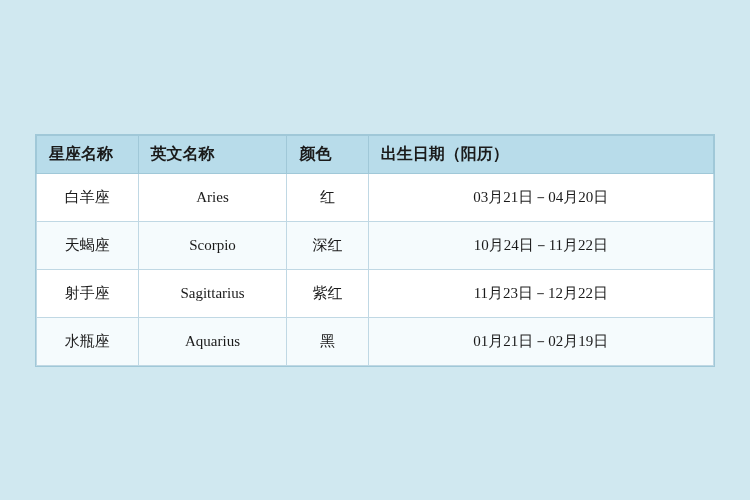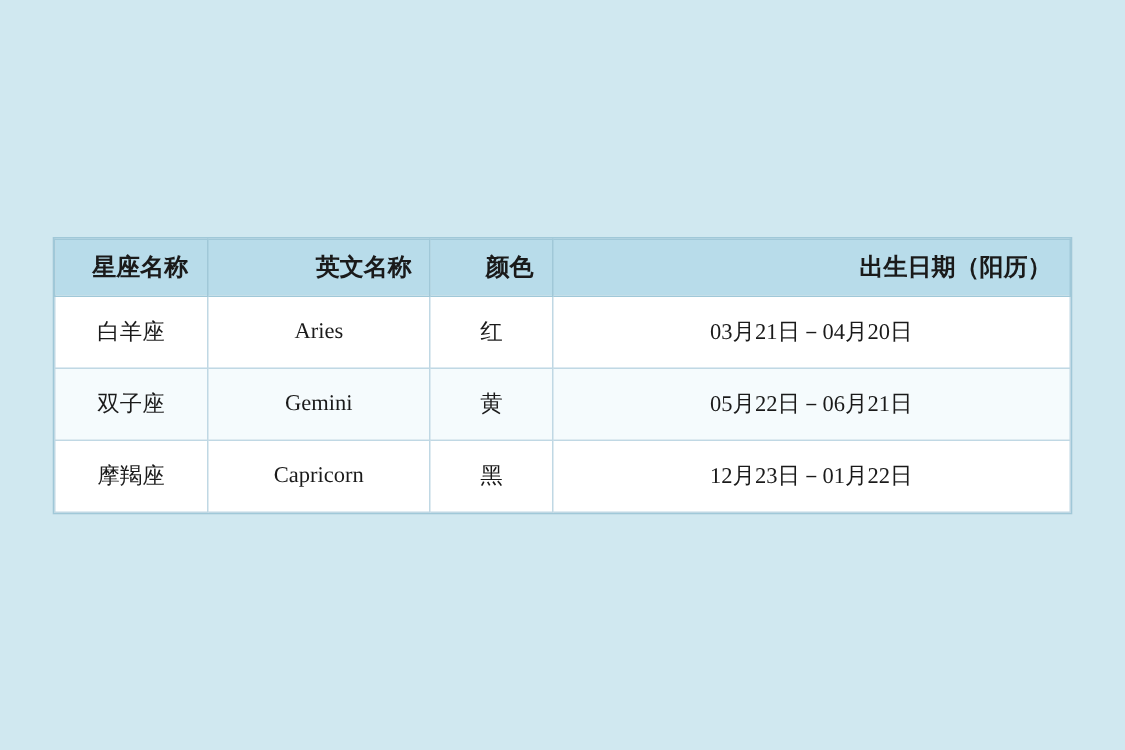--- a/index.html
+++ b/index.html
@@ -29,21 +29,21 @@
       border-collapse: collapse;
     }
 
     thead tr {
       background-color: #b8dcea;
     }
 
     thead th {
       border: 1px solid #a0c8d8;
       padding: 8px 12px;
-      text-align: right;
+      text-align: left;
       font-size: 16px;
       font-weight: bold;
       color: #1a1a1a;
       font-family: Liberation Serif, serif;
     }
 
     tbody tr {
       background-color: #ffffff;
     }
 
@@ -78,26 +78,32 @@
       </tr>
     </thead>
     <tbody id="table-body">
     <tr>
           <td>白羊座</td>
           <td>Aries</td>
           <td>红</td>
           <td>03月21日－04月20日</td>
         </tr>
         <tr>
-          <td>双子座</td>
-          <td>Gemini</td>
-          <td>黄</td>
-          <td>05月22日－06月21日</td>
+          <td>天蝎座</td>
+          <td>Scorpio</td>
+          <td>深红</td>
+          <td>10月24日－11月22日</td>
         </tr>
         <tr>
-          <td>摩羯座</td>
-          <td>Capricorn</td>
+          <td>射手座</td>
+          <td>Sagittarius</td>
+          <td>紫红</td>
+          <td>11月23日－12月22日</td>
+        </tr>
+        <tr>
+          <td>水瓶座</td>
+          <td>Aquarius</td>
           <td>黑</td>
-          <td>12月23日－01月22日</td>
+          <td>01月21日－02月19日</td>
         </tr>
       </tbody>
   </table>
 </div>
 
 </body></html>

